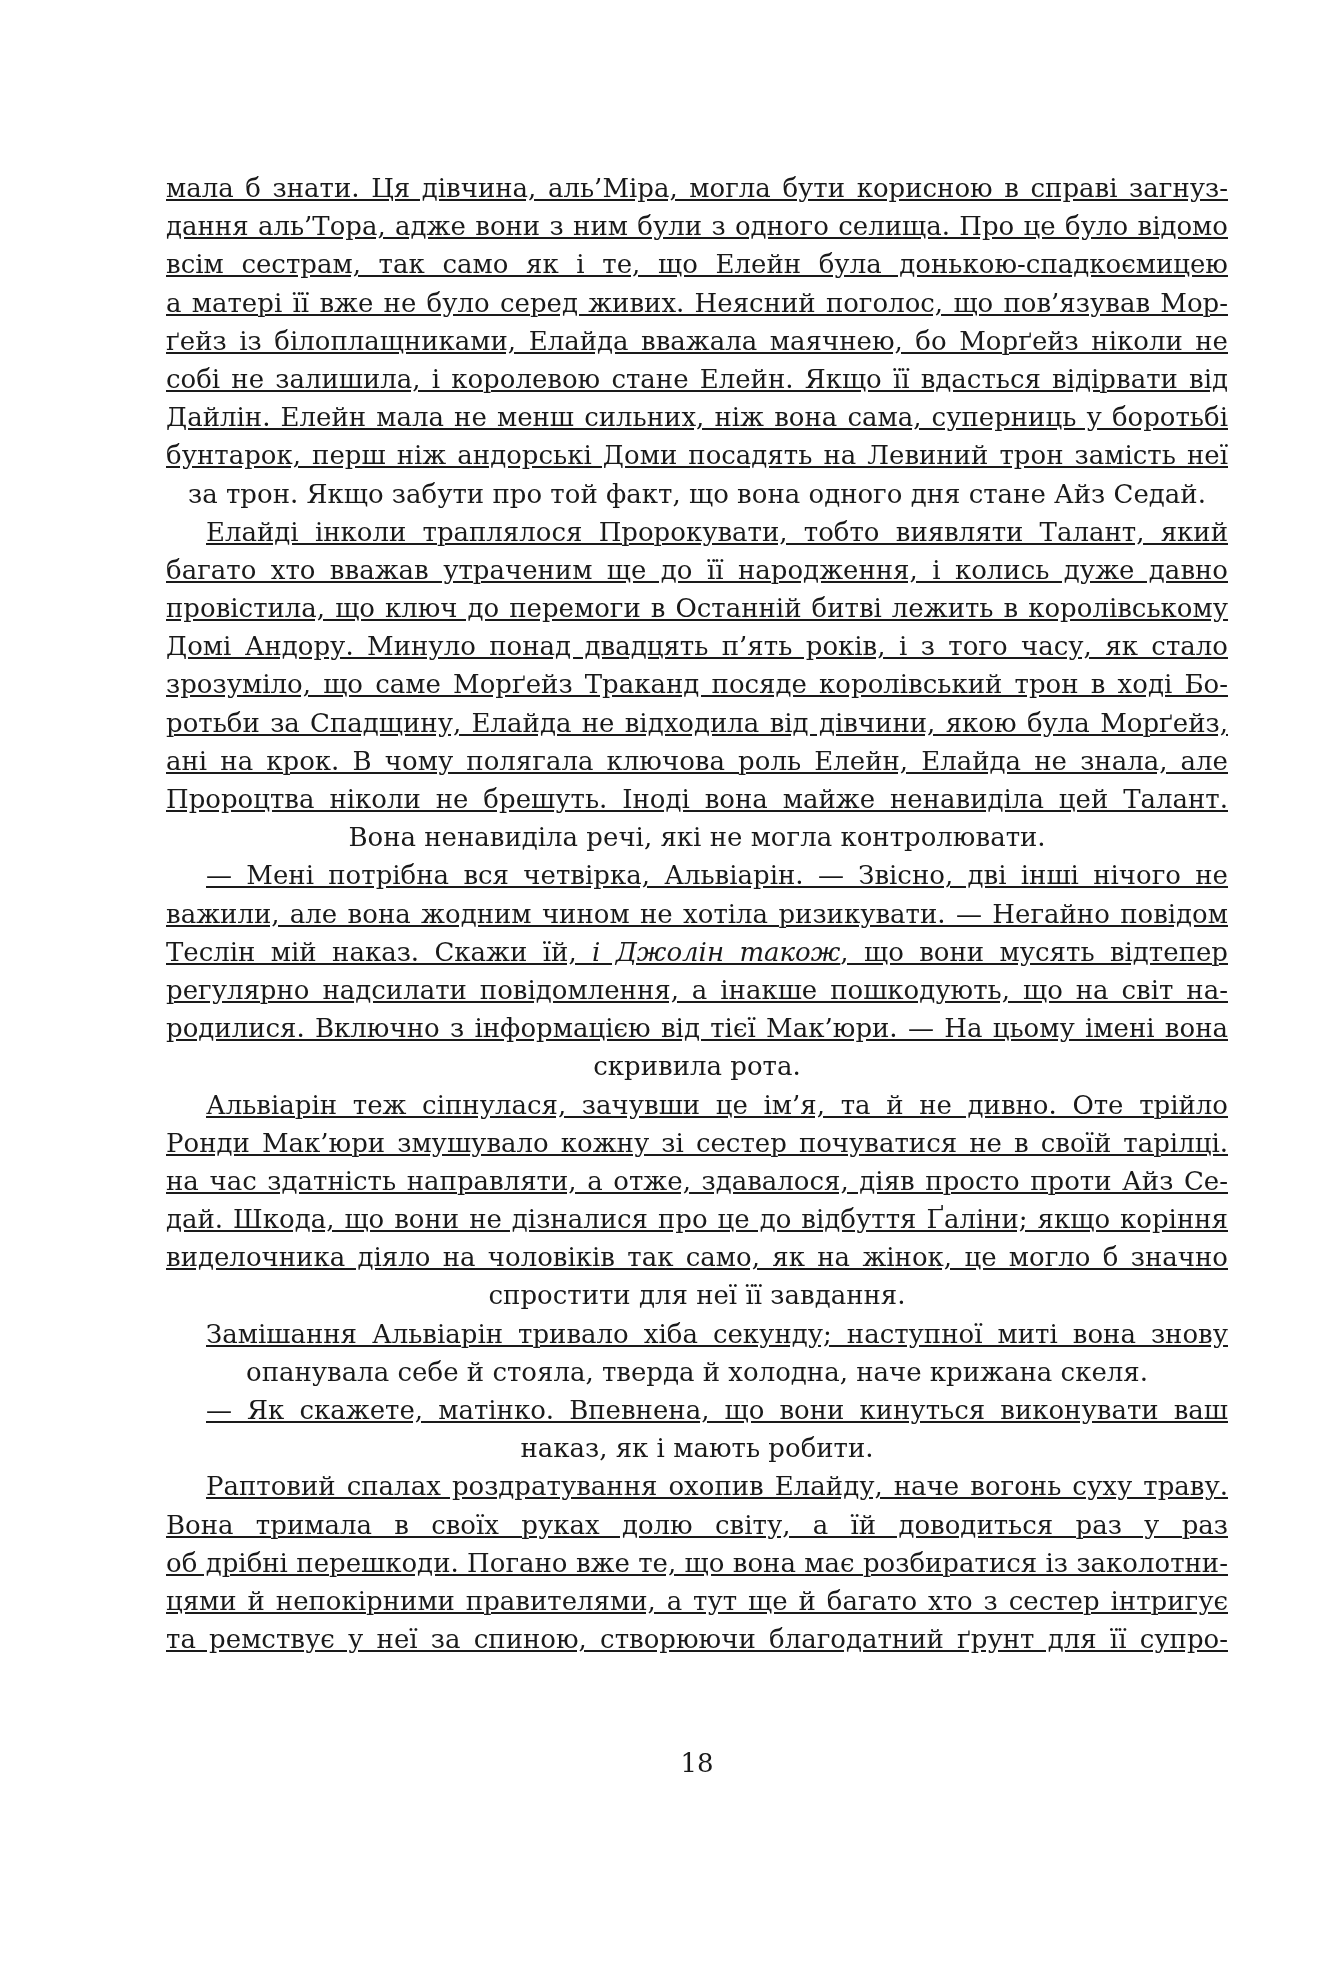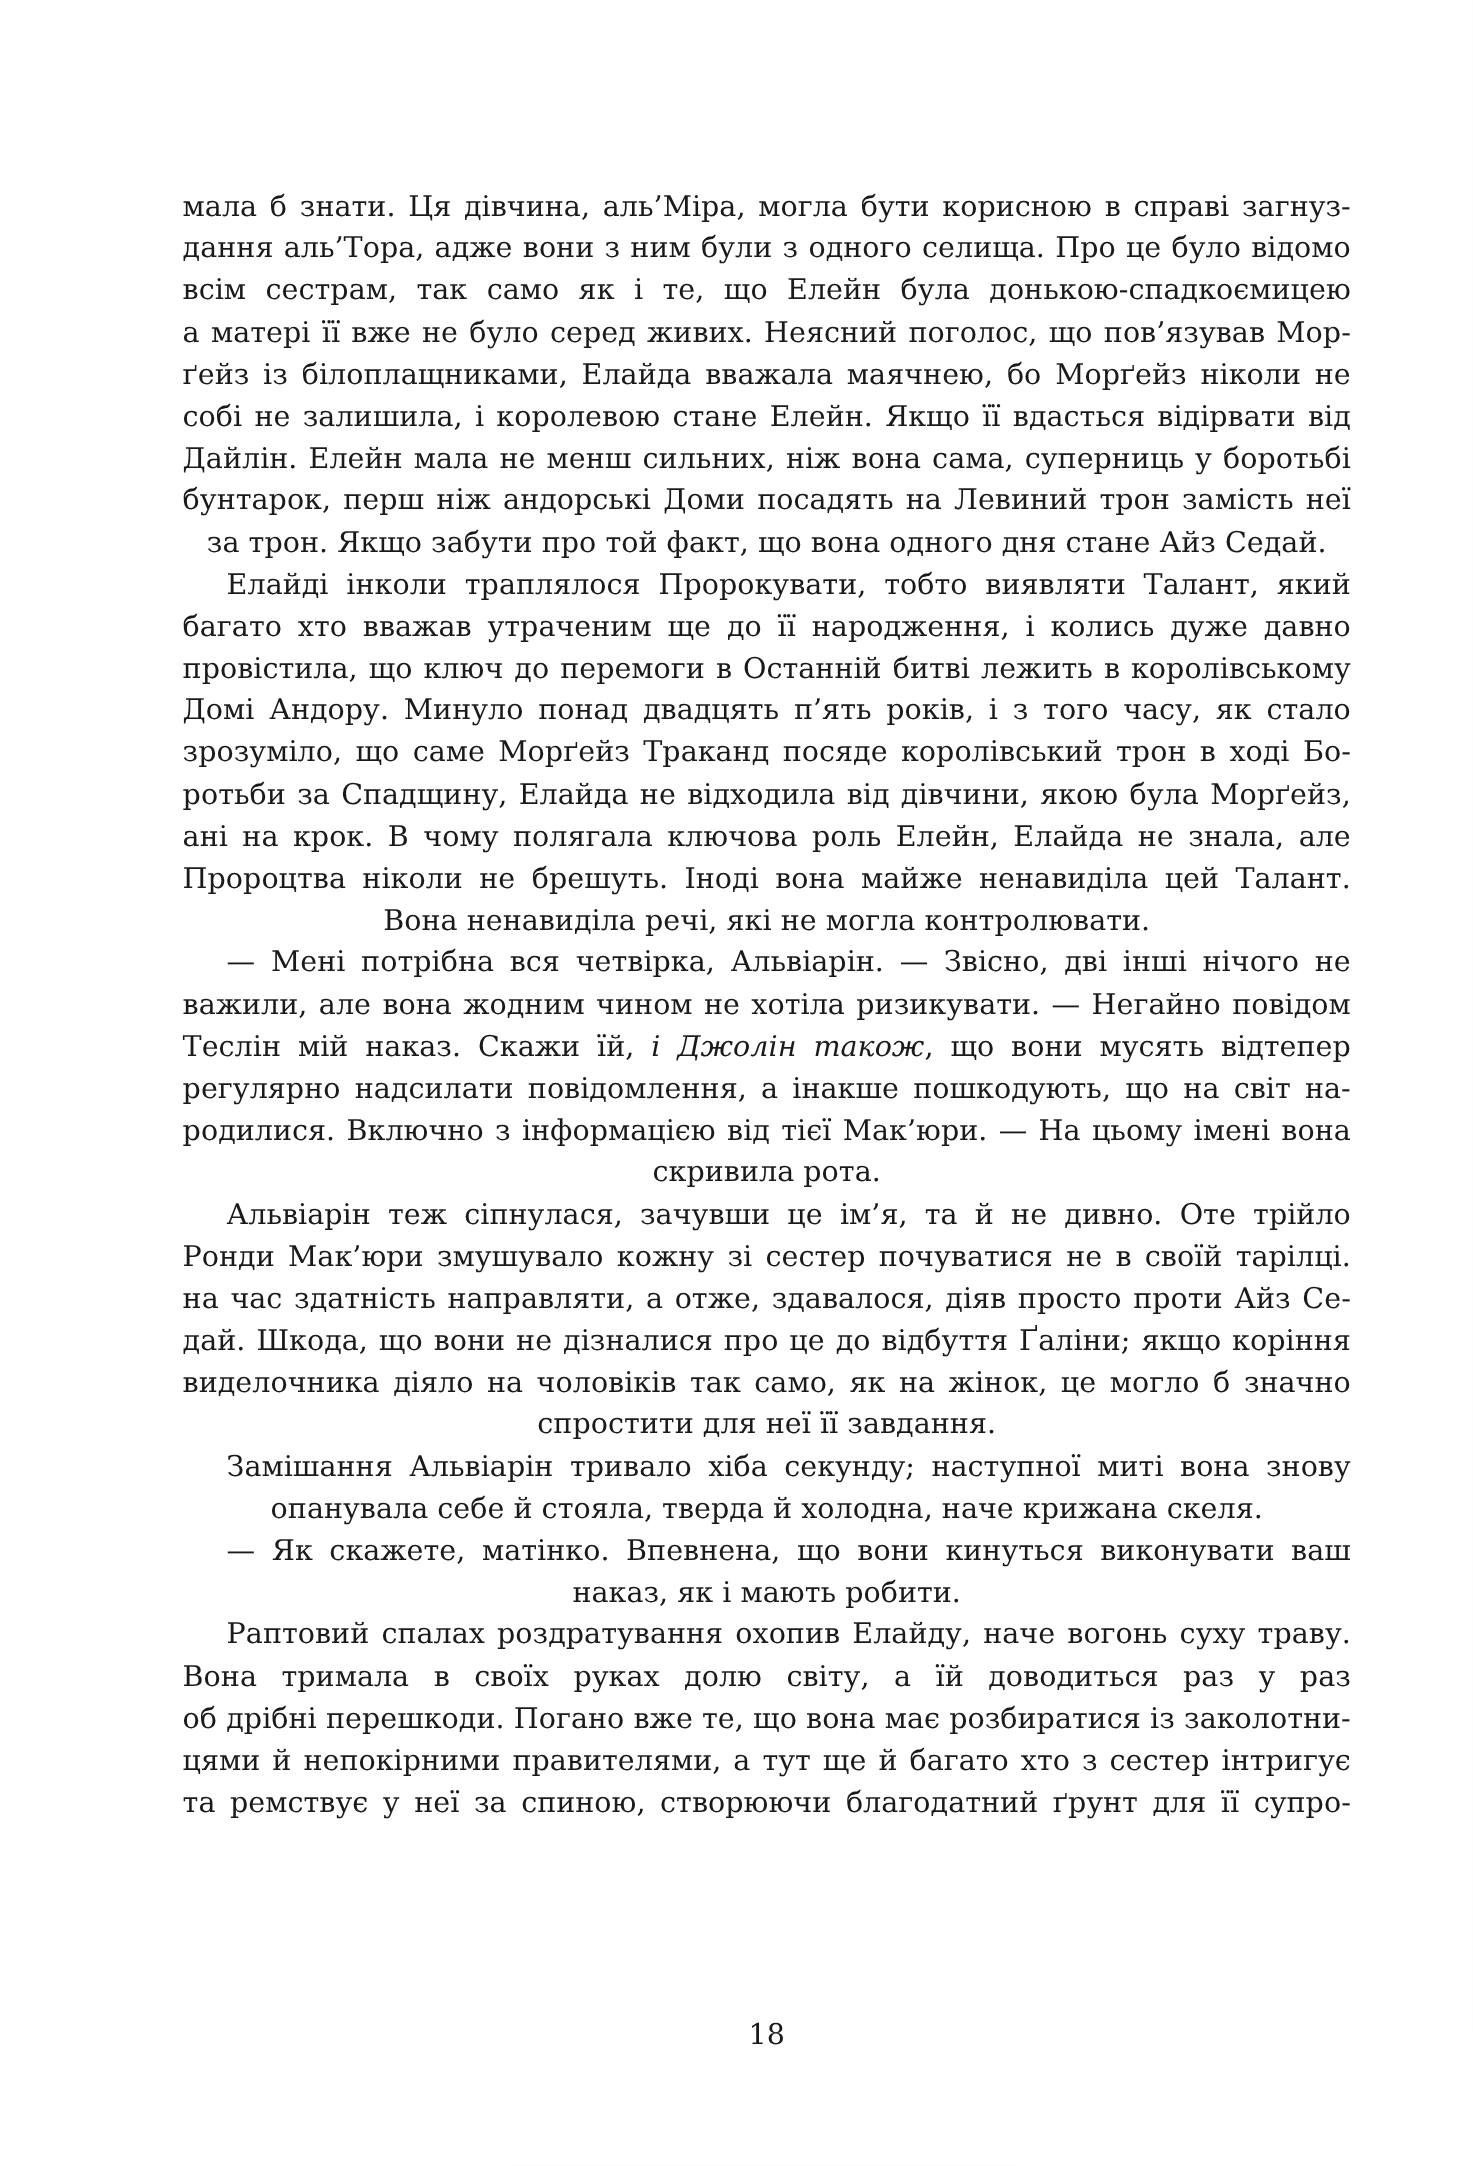--- a/index.html
+++ b/index.html
@@ -27,31 +27,32 @@
   }
   .line {
     height: 38.2px;
     overflow: hidden;
     white-space: normal;
     text-align: center;
   }
   .line.j {
     text-align: justify;
     text-align-last: justify;
+    text-decoration: underline;
   }
   .line.ind {
     text-indent: 40px;
   }
   .it {
     font-style: italic;
   }
   .page-number {
     position: absolute;
     left: 166px;
-    top: 1834px;
+    top: 1747px;
     width: 1062px;
     text-align: center;
     font-size: 26px;
     line-height: 32px;
   }
 </style>
 </head>
 <body>
 
 <div class="page">

